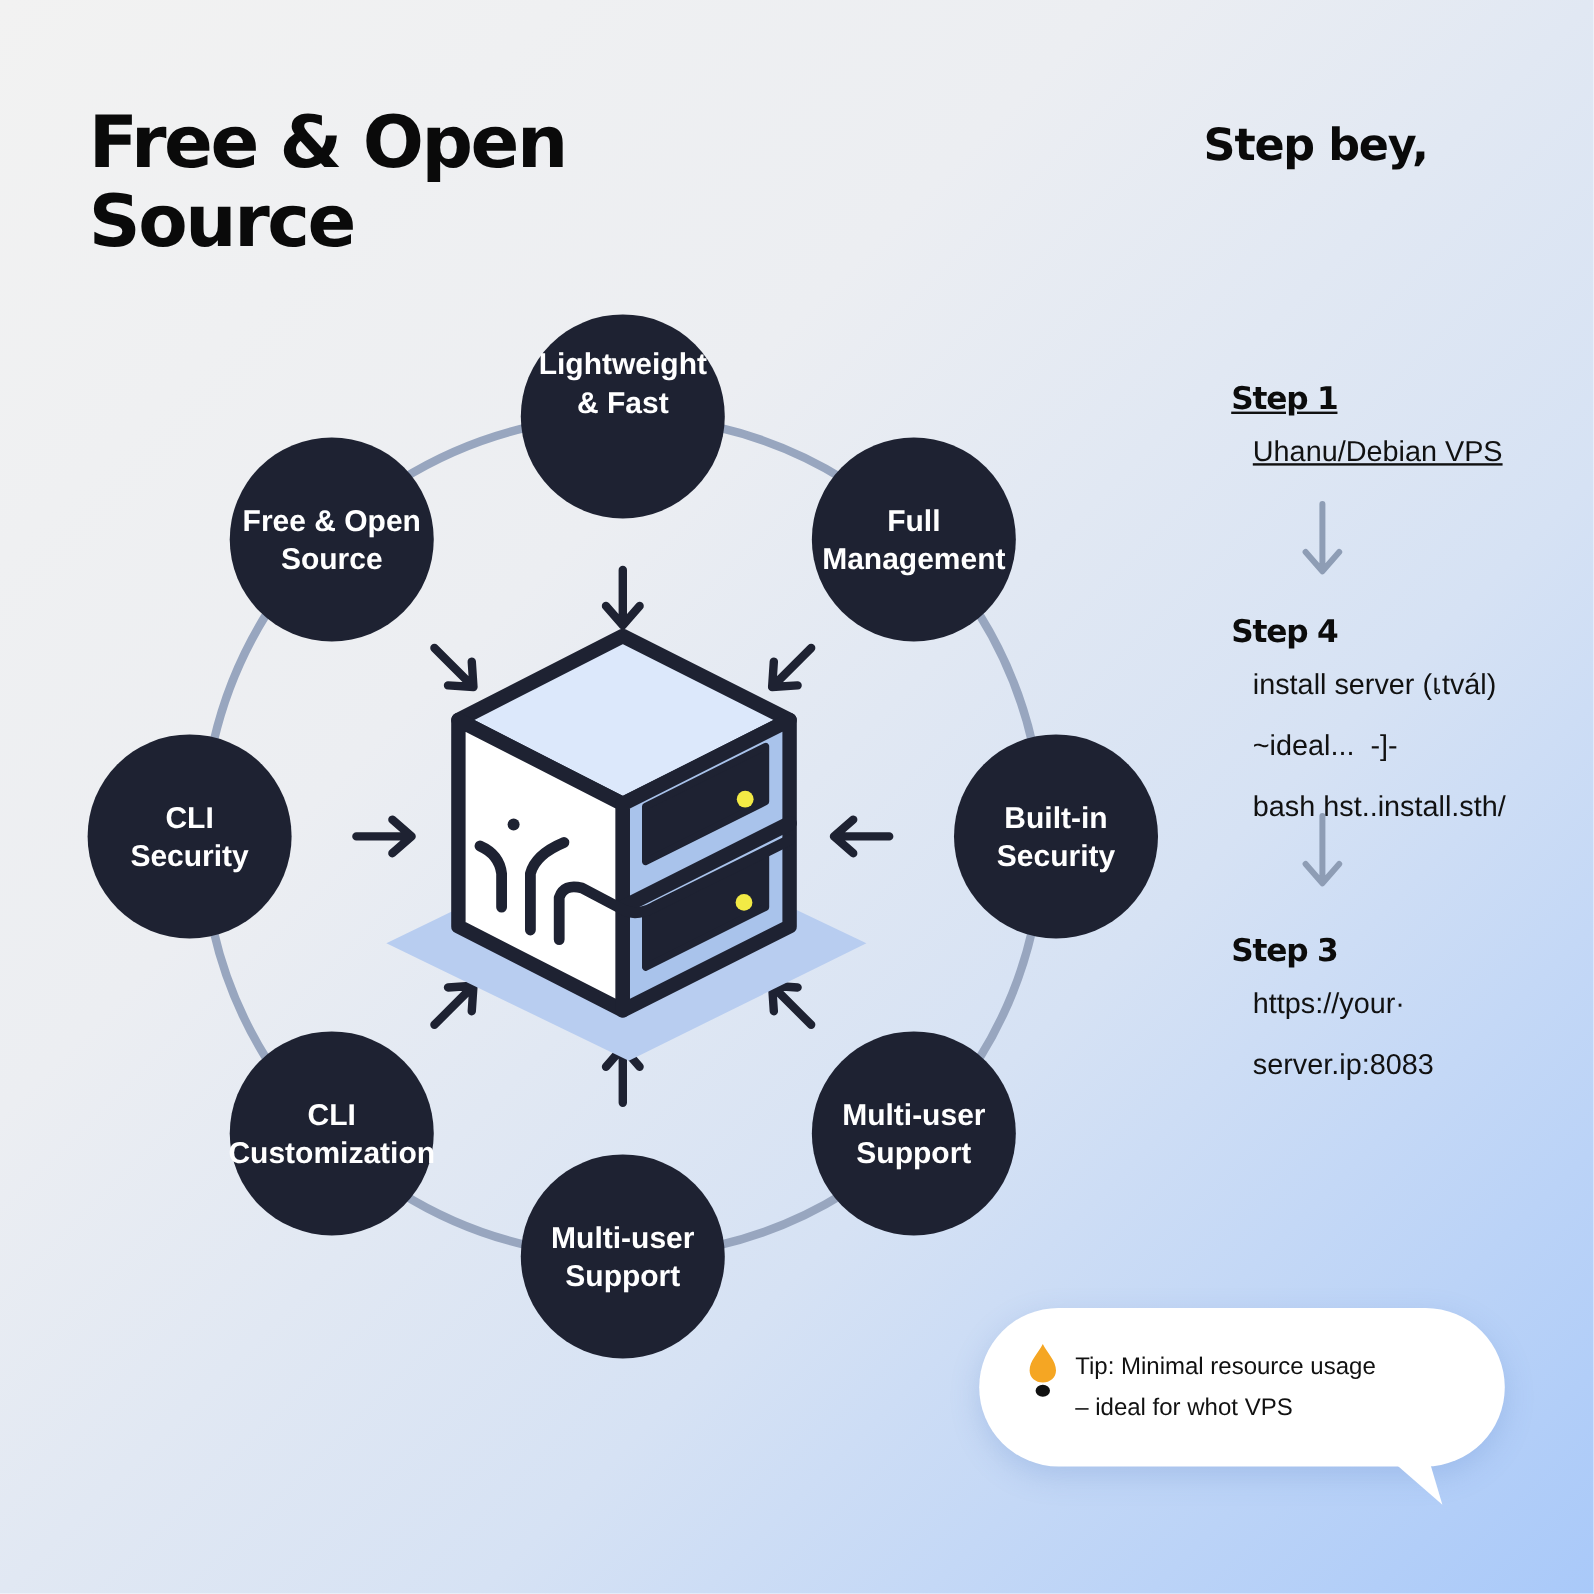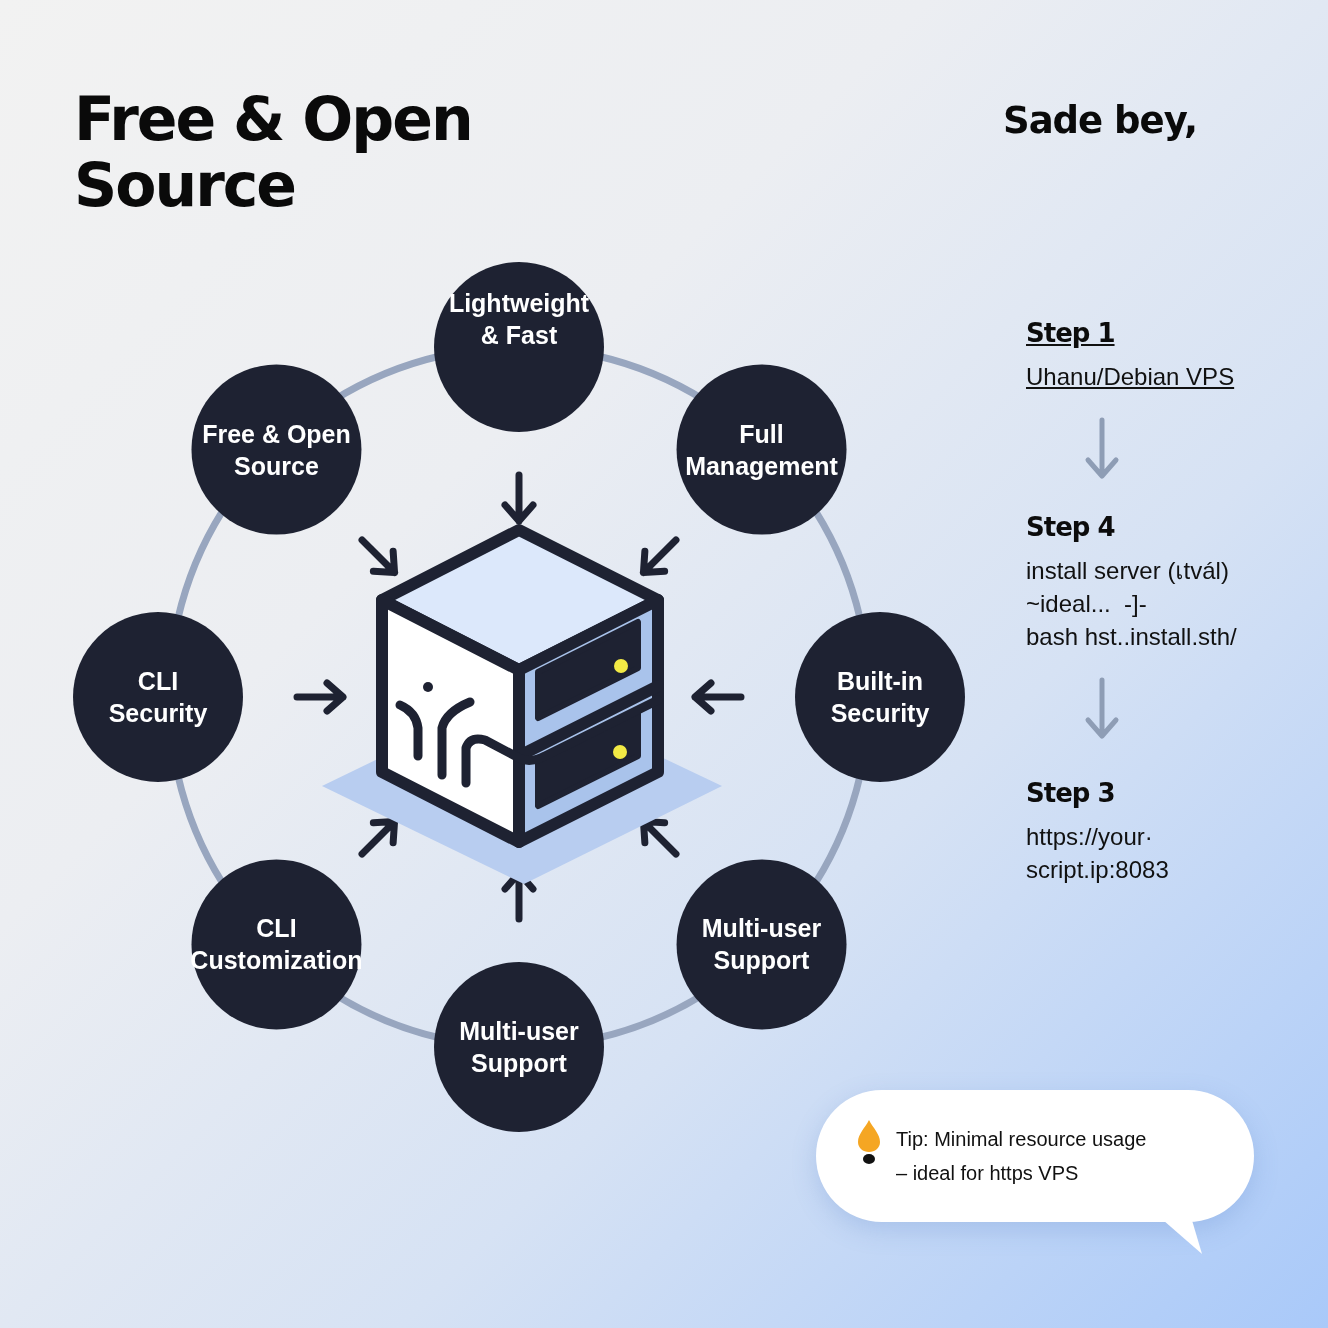--- a/index.html
+++ b/index.html
@@ -25,21 +25,21 @@
     font-size:25px; fill:#ffffff; text-anchor:middle;
   }
   .steps { position:absolute; left:1026px; top:318px; width:290px; }
   .step { position:absolute; left:0; }
   .step-title {
     font-family:"DejaVu Sans", sans-serif; font-weight:bold;
     font-size:26px; letter-spacing:-1px; color:#0c0c0c; margin:0;
   }
   .step-body {
     font-family:"Liberation Sans", sans-serif;
-    font-size:24px; line-height:33px; color:#111; margin:0; white-space:pre;
+    font-size:24px; line-height:33px; color:#111; margin:18px; white-space:pre;
   }
   .step-arrow { position:absolute; left:1082px; }
   .tip {
     position:absolute; left:816px; top:1090px; width:438px; height:132px;
     background:#ffffff; border-radius:66px;
     box-shadow: 0 8px 24px rgba(90,130,200,0.25);
   }
   .tip-tail { position:absolute; left:1140px; top:1200px; }
   .tip-icon { position:absolute; left:856px; top:1118px; }
   .tip-text {
@@ -50,21 +50,21 @@
 </style>
 </head>
 <body>
 
 <h1 class="title-left">
   <div>Free &amp; Open</div>
   <div>Source</div>
 </h1>
 
 <h2 class="title-right">
-  <div>Sade bey,</div>
+  <div>Step bey,</div>
 </h2>
 
 <svg id="diagram" width="1328" height="1328" viewBox="0 0 1328 1328">
   <g id="ring-arcs">
       <path d="M597.7328690203527,355.9704773251677 A350,350 0 0 1 704.4717424816217,400.1831663452509" fill="none" stroke="#98a6bf" stroke-width="7" stroke-linecap="round"></path>
       <path d="M815.8168336547491,511.52825751837827 A350,350 0 0 1 860.0295226748324,618.2671309796473" fill="none" stroke="#98a6bf" stroke-width="7" stroke-linecap="round"></path>
       <path d="M860.0295226748324,775.7328690203527 A350,350 0 0 1 815.8168336547492,882.4717424816217" fill="none" stroke="#98a6bf" stroke-width="7" stroke-linecap="round"></path>
       <path d="M704.4717424816217,993.8168336547491 A350,350 0 0 1 597.7328690203527,1038.0295226748324" fill="none" stroke="#98a6bf" stroke-width="7" stroke-linecap="round"></path>
       <path d="M440.2671309796473,1038.0295226748324 A350,350 0 0 1 333.5282575183783,993.8168336547492" fill="none" stroke="#98a6bf" stroke-width="7" stroke-linecap="round"></path>
       <path d="M222.18316634525092,882.4717424816217 A350,350 0 0 1 177.97047732516768,775.7328690203528" fill="none" stroke="#98a6bf" stroke-width="7" stroke-linecap="round"></path>
@@ -173,35 +173,35 @@
   </div>
   <div class="step" style="top:194px;">
     <p class="step-title">Step 4</p>
     <p class="step-body" style="margin-top:12px;">install server (เtvál)</p>
     <p class="step-body">~ideal...  ‐]‐</p>
     <p class="step-body">bash hst..install.sth/</p>
   </div>
   <div class="step" style="top:460px;">
     <p class="step-title">Step 3</p>
     <p class="step-body" style="margin-top:12px;">https://your·</p>
-    <p class="step-body">script.ip:8083</p>
+    <p class="step-body">server.ip:8083</p>
   </div>
 </div>
 
 <svg class="step-arrow" style="top:416px;" width="40" height="66" viewBox="0 0 40 66">
   <path d="M20,4 L20,58 M6,44 L20,60 L34,44" fill="none" stroke="#8e9db5" stroke-width="5" stroke-linecap="round" stroke-linejoin="round"></path>
 </svg>
 <svg class="step-arrow" style="top:676px;" width="40" height="66" viewBox="0 0 40 66">
   <path d="M20,4 L20,58 M6,44 L20,60 L34,44" fill="none" stroke="#8e9db5" stroke-width="5" stroke-linecap="round" stroke-linejoin="round"></path>
 </svg>
 
 <div class="tip"></div>
 <svg class="tip-tail" width="70" height="60" viewBox="0 0 70 60">
   <path d="M0,0 L62,54 L46,0 Z" fill="#ffffff"></path>
 </svg>
 <svg class="tip-icon" width="26" height="48" viewBox="0 0 26 48">
   <path d="M13,2 C17,10 24,16 24,24 C24,30 19,34 13,34 C7,34 2,30 2,24 C2,16 9,10 13,2 Z" fill="#f5a623"></path>
   <ellipse cx="13" cy="41" rx="6" ry="5" fill="#111111"></ellipse>
 </svg>
 <div class="tip-text">
   <div>Tip: Minimal resource usage</div>
-  <div>– ideal for https VPS</div>
+  <div>– ideal for whot VPS</div>
 </div>
 
 </body></html>

